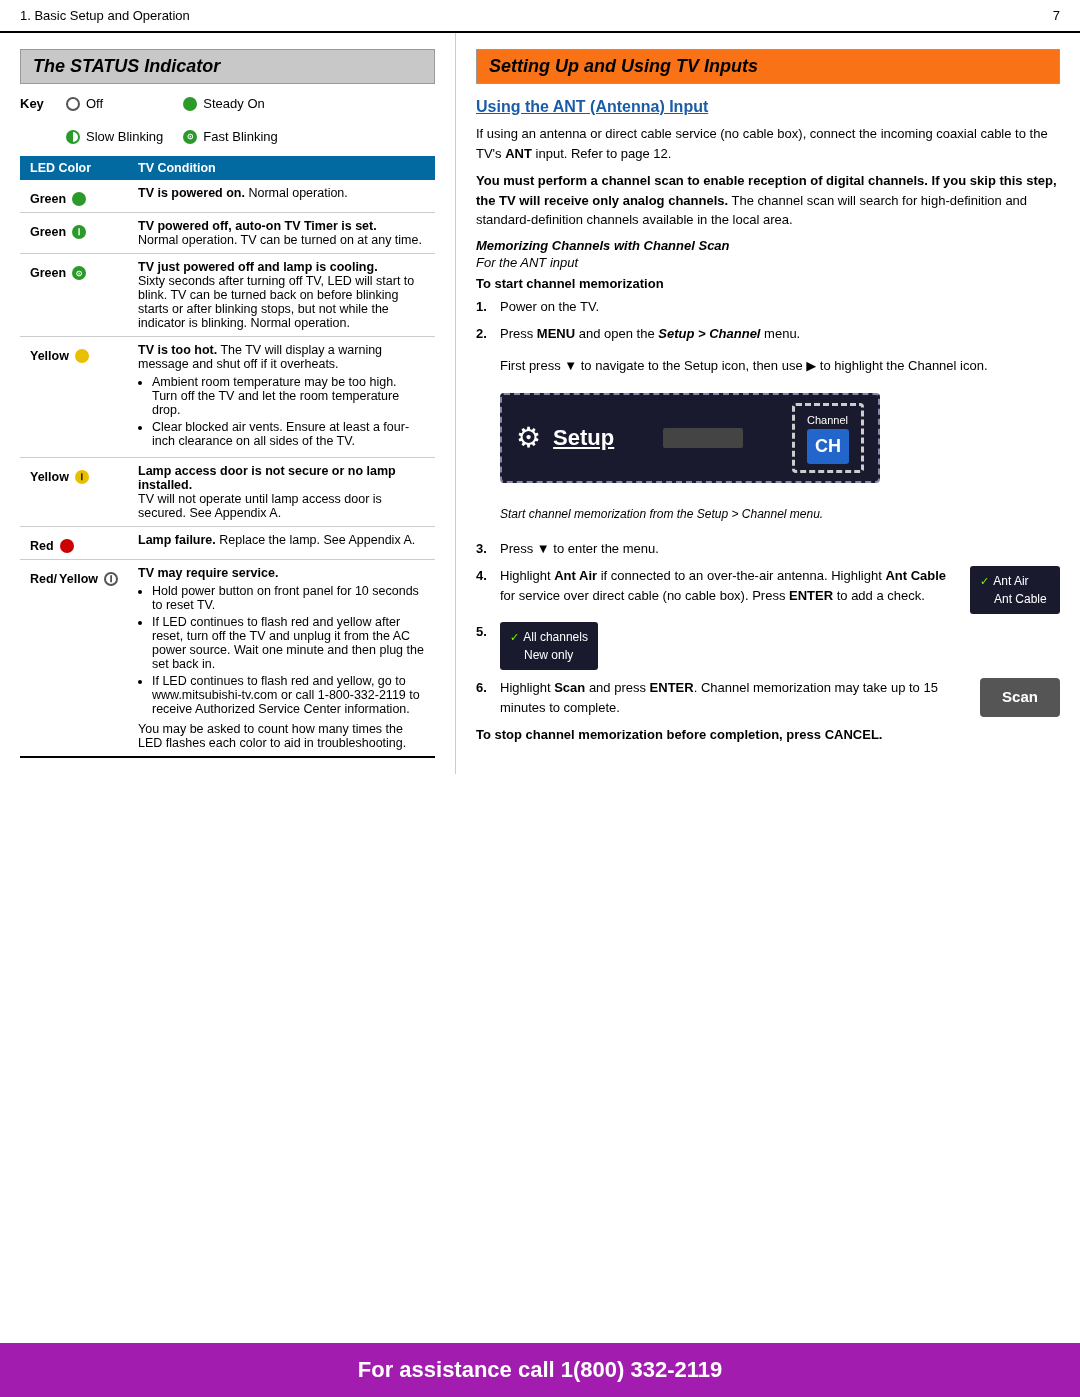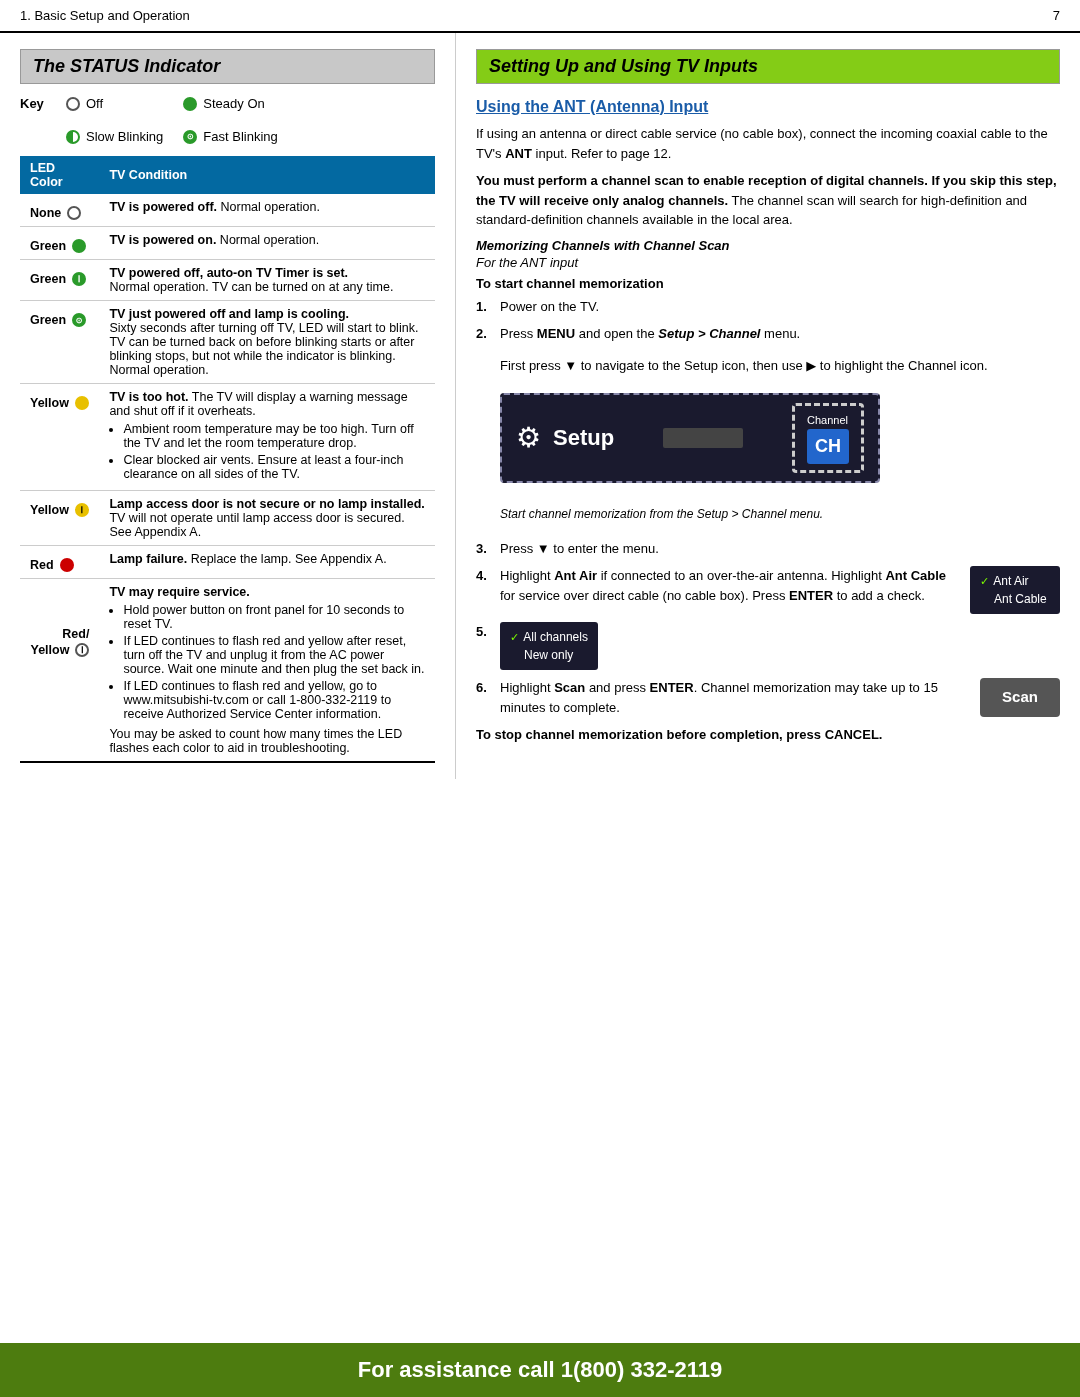--- a/index.html
+++ b/index.html
@@ -192,21 +192,21 @@
     }
     .led-desc ul li { margin-bottom: 3px; }
 
     
     .right-col {
       flex: 1;
       padding: 16px 20px;
     }
 
     .right-section-title {
-      background: #84cc16;
+      background: #f97316;
       border: 1px solid #999;
       padding: 6px 12px;
       font-size: 18px;
       font-style: italic;
       font-weight: bold;
       margin-bottom: 14px;
     }
 
     .ant-title {
       color: #1a5ca8;
@@ -273,20 +273,21 @@
       width: 380px;
     }
     .setup-gear {
       font-size: 28px;
       color: #ffffff;
     }
     .setup-label {
       font-size: 22px;
       color: #ffffff;
       font-weight: bold;
+      text-decoration: underline;
     }
     .setup-channel-box {
       margin-left: auto;
       border: 3px dashed #cccccc;
       padding: 6px 12px;
       border-radius: 4px;
       display: flex;
       align-items: center;
       gap: 4px;
     }
@@ -350,21 +351,21 @@
       font-size: 13px;
       margin-top: 8px;
     }
 
     
     .page-footer {
       position: absolute;
       bottom: 0;
       left: 0;
       right: 0;
-      background: #4d7c0f;
+      background: #a21caf;
       color: #fff;
       text-align: center;
       padding: 14px;
       font-size: 22px;
       font-weight: bold;
     }
   </style>
 </head>
 <body>
 
@@ -402,31 +403,20 @@
 
     <table class="led-table">
       <thead>
         <tr>
           <th>LED Color</th>
           <th>TV Condition</th>
         </tr>
       </thead>
       <tbody>
 
-        <tr>
-          <td>
-            <div class="led-color-cell">
-              <span>None</span>
-              <span class="led-empty"></span>
-            </div>
-          </td>
-          <td class="led-desc">
-            <strong>TV is powered off.</strong> Normal operation.
-          </td>
-        </tr>
 
         <tr>
           <td>
             <div class="led-color-cell">
               <span>Green</span>
               <span class="led-green-solid"></span>
             </div>
           </td>
           <td class="led-desc">
             <strong>TV is powered on.</strong> Normal operation.
@@ -495,21 +485,21 @@
               <span class="led-red"></span>
             </div>
           </td>
           <td class="led-desc">
             <strong>Lamp failure.</strong> Replace the lamp. See Appendix A.
           </td>
         </tr>
 
         <tr>
           <td>
-            <div class="led-color-cell" style="flex-direction:column; align-items:flex-end; gap:2px;margin-top:36px;">
+            <div class="led-color-cell" style="flex-direction:row; align-items:flex-start; gap:2px;">
               <div style="display:flex; align-items:center; gap:6px;">
                 <span>Red/</span>
               </div>
               <div style="display:flex; align-items:center; gap:6px;">
                 <span>Yellow</span>
                 <span class="led-circle-i">Ⅰ</span>
               </div>
             </div>
           </td>
           <td class="led-desc">

